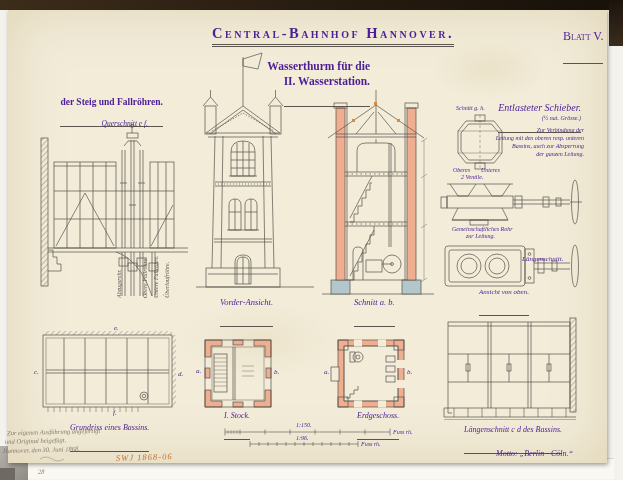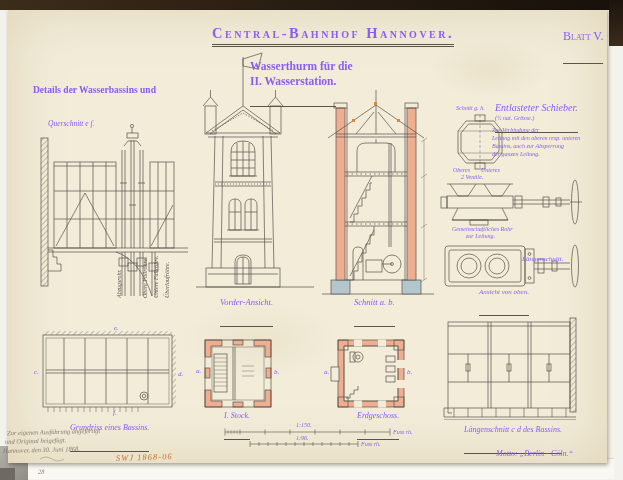--- a/index.html
+++ b/index.html
@@ -12,22 +12,22 @@
   .backing{position:absolute;left:2px;top:458px;width:612px;height:20px;
            background:#faf8f3;border-top:1px solid #dcd8cf;}
   .corner-bl{position:absolute;left:0;top:446px;width:28px;height:34px;
              background:linear-gradient(135deg,#b5b2ac,#8f8c86);}
   .corner-bl2{position:absolute;left:0;top:468px;width:15px;height:12px;background:#6e6a63;}
   .paper{position:absolute;left:8px;top:9px;width:599px;height:454px;
          background:#f2ecd9;
          box-shadow:inset 0 0 55px rgba(175,145,85,.25), 1px 2px 4px rgba(60,50,35,.45);}
   .stain{position:absolute;border-radius:50%;pointer-events:none;}
   .draw{position:absolute;left:0;top:0;}
-  .t{position:absolute;white-space:nowrap;color:#8b5cf6;}
-  .ctr{text-align:left;}
+  .t{position:absolute;white-space:nowrap;color:#4c1d95;}
+  .ctr{text-align:right;}
   .sc{font-variant:small-caps;}
   .it{font-style:italic;}
   .bold{font-weight:bold;}
   .ul{border-bottom:1px solid #5a544c;padding-bottom:19px;}
   .title{font-size:14.5px;letter-spacing:2.5px;font-weight:bold;
          border-bottom:3px double #5a544c;padding-bottom:2px;}
   .hand{font-style:italic;color:#837b6c;transform:rotate(-1.5deg);}
   .stamp{font-style:italic;color:#c4742f;transform:rotate(-2deg);letter-spacing:1px;}
 </style>
 </head>
@@ -394,21 +394,21 @@
       <text x="158" y="298" transform="rotate(-90 158 298)">Untere Fallröhre.</text>
       <text x="169" y="298" transform="rotate(-90 169 298)">Überlaufröhre.</text>
     </g>
   </svg>
 
   <div class="t title sc" style="left:212px;top:25px;">Central-Bahnhof Hannover.</div>
   <div class="t sc ul" style="left:563px;top:29px;font-size:12px;">Blatt V.</div>
   <div class="t bold ctr" style="left:250px;top:60px;width:120px;font-size:11.5px;">Wasserthurm für die</div>
   <div class="t bold ctr" style="left:250px;top:75px;width:120px;font-size:11.5px;"><span class="ul">II. Wasserstation.</span></div>
 
-  <div class="t bold ctr" style="left:33px;top:85px;width:130px;font-size:9.5px;">Details der Wasserbassins und</div>
+  <div class="t bold ctr" style="left:33px;top:97px;width:130px;font-size:9.5px;"><span class="ul">der Steig und Fallröhren.</span></div>
   <div class="t it ctr" style="left:48px;top:119px;width:100px;font-size:7.5px;">Querschnitt e f.</div>
 
   <div class="t it ul" style="left:220px;top:297px;font-size:8.5px;">Vorder-Ansicht.</div>
   <div class="t it ul" style="left:354px;top:297px;font-size:8.5px;">Schnitt a. b.</div>
 
   <div class="t it ctr" style="left:495px;top:102px;width:86px;font-size:10px;"><span class="ul">Entlasteter Schieber.</span></div>
   <div class="t it ctr" style="left:495px;top:115px;width:86px;font-size:6px;">(½ nat. Grösse.)</div>
   <div class="t it ctr" style="left:492px;top:127px;width:92px;font-size:6px;">Zur Verbindung der</div>
   <div class="t it ctr" style="left:492px;top:135px;width:92px;font-size:6px;">Leitung mit den oberen resp. unteren</div>
   <div class="t it ctr" style="left:492px;top:143px;width:92px;font-size:6px;">Bassins, auch zur Absperrung</div>

